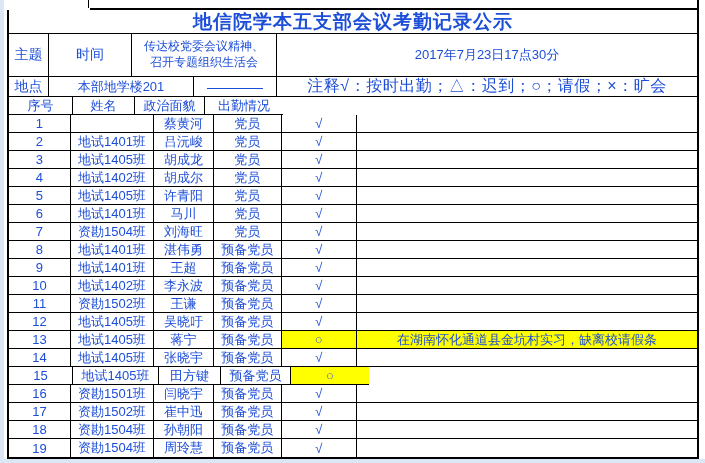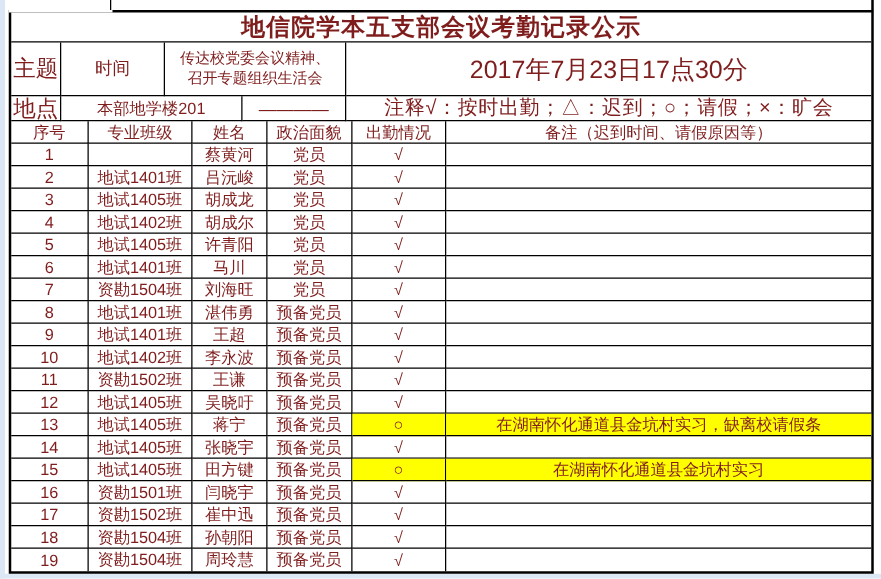--- a/index.html
+++ b/index.html
@@ -1,18 +1,18 @@
 <!DOCTYPE html>
 <html style="--hl: #ffff00; --bd: #000000; --edge: #dbe7f5;"><head>
 <meta charset="utf-8">
 <style>
   html,body { margin:0; padding:0; }
   .page {
     position:relative; width:705px; height:463px; background:#ffffff;
-    font-family:"Liberation Sans", sans-serif; overflow:hidden; color:#7f1d1d;
+    font-family:"Liberation Sans", sans-serif; overflow:hidden; color:#1d4ed8;
   }
   .edge-left  { position:absolute; left:0; top:0; width:4px; height:463px; background:var(--edge,#dbe7f5); }
   .edge-bottom{ position:absolute; left:0; top:459px; width:705px; height:4px; background:var(--edge,#dbe7f5); }
   .grid-artifact-v { position:absolute; left:88px; top:0; width:1px; height:9px; background:#000; }
   .grid-artifact-r { position:absolute; left:697px; top:0; width:2px; height:9px; background:#000; }
 
   .sheet {
     position:absolute; left:7px; top:8px; width:692px;
     border:2px solid var(--bd,#000); box-sizing:border-box; background:#fff;
   }
@@ -26,25 +26,25 @@
     overflow:hidden; white-space:nowrap; text-align:center;
   }
   .trow .cell:last-child { border-right:none; }
   .body-row:last-child .cell { border-bottom:none; }
 
   .row-title { height:24px; }
   .row-title .cell { width:688px; font-size:19px; font-weight:bold; letter-spacing:1px; }
 
   .row-metaA { height:43px; }
   .row-metaB { height:20px; }
-  .c-label   { width:40px;  font-size:18px; }
+  .c-label   { width:40px;  font-size:14px; }
   .c-subject { width:145px; font-size:12px; white-space:normal; }
   .c-subject .wrap { width:128px; line-height:1.3; text-align:center; }
   .c-timelab { width:83px;  font-size:14px; }
-  .c-wide    { width:420px; font-size:20px; }
+  .c-wide    { width:420px; font-size:13px; }
   .row-metaB .c-subject { font-size:13px; }
   .row-metaB .c-wide    { font-size:16px; letter-spacing:0.5px; }
 
   .row-head { height:18px; font-size:13px; }
   .body-row { height:18px; font-size:13px; }
   .c-no     { width:64px; }
   .c-class  { width:86px; }
   .c-name   { width:62px; }
   .c-pol    { width:70px; }
   .c-att    { width:78px; font-size:13px; }
@@ -78,25 +78,23 @@
 
     <div class="trow row-metaB">
       <div class="cell c-label">地点</div>
       <div class="cell c-subject">本部地学楼201</div>
       <div class="cell c-timelab">————</div>
       <div class="cell c-wide">注释√：按时出勤；△：迟到；○；请假；×：旷会</div>
     </div>
 
     <div class="trow row-head">
       <div class="cell c-no">序号</div>
-      <div class="cell c-class">专业班级</div>
       <div class="cell c-name">姓名</div>
       <div class="cell c-pol">政治面貌</div>
       <div class="cell c-att">出勤情况</div>
-      <div class="cell c-rem">备注（迟到时间、请假原因等）</div>
     </div>
 
     <div id="table-body">
   <div class="trow body-row">
     <div class="cell c-no">1</div>
     <div class="cell c-class"></div>
     <div class="cell c-name">蔡黄河</div>
     <div class="cell c-pol">党员</div>
     <div class="cell c-att hl-target">√</div>
     <div class="cell c-rem hl-target"></div>
@@ -218,21 +216,20 @@
     <div class="cell c-att hl-target">√</div>
     <div class="cell c-rem hl-target"></div>
   </div>
 
   <div class="trow body-row">
     <div class="cell c-no">15</div>
     <div class="cell c-class">地试1405班</div>
     <div class="cell c-name">田方键</div>
     <div class="cell c-pol">预备党员</div>
     <div class="cell c-att hl-target highlight">○</div>
-    <div class="cell c-rem hl-target highlight">在湖南怀化通道县金坑村实习</div>
   </div>
 
   <div class="trow body-row">
     <div class="cell c-no">16</div>
     <div class="cell c-class">资勘1501班</div>
     <div class="cell c-name">闫晓宇</div>
     <div class="cell c-pol">预备党员</div>
     <div class="cell c-att hl-target">√</div>
     <div class="cell c-rem hl-target"></div>
   </div>

